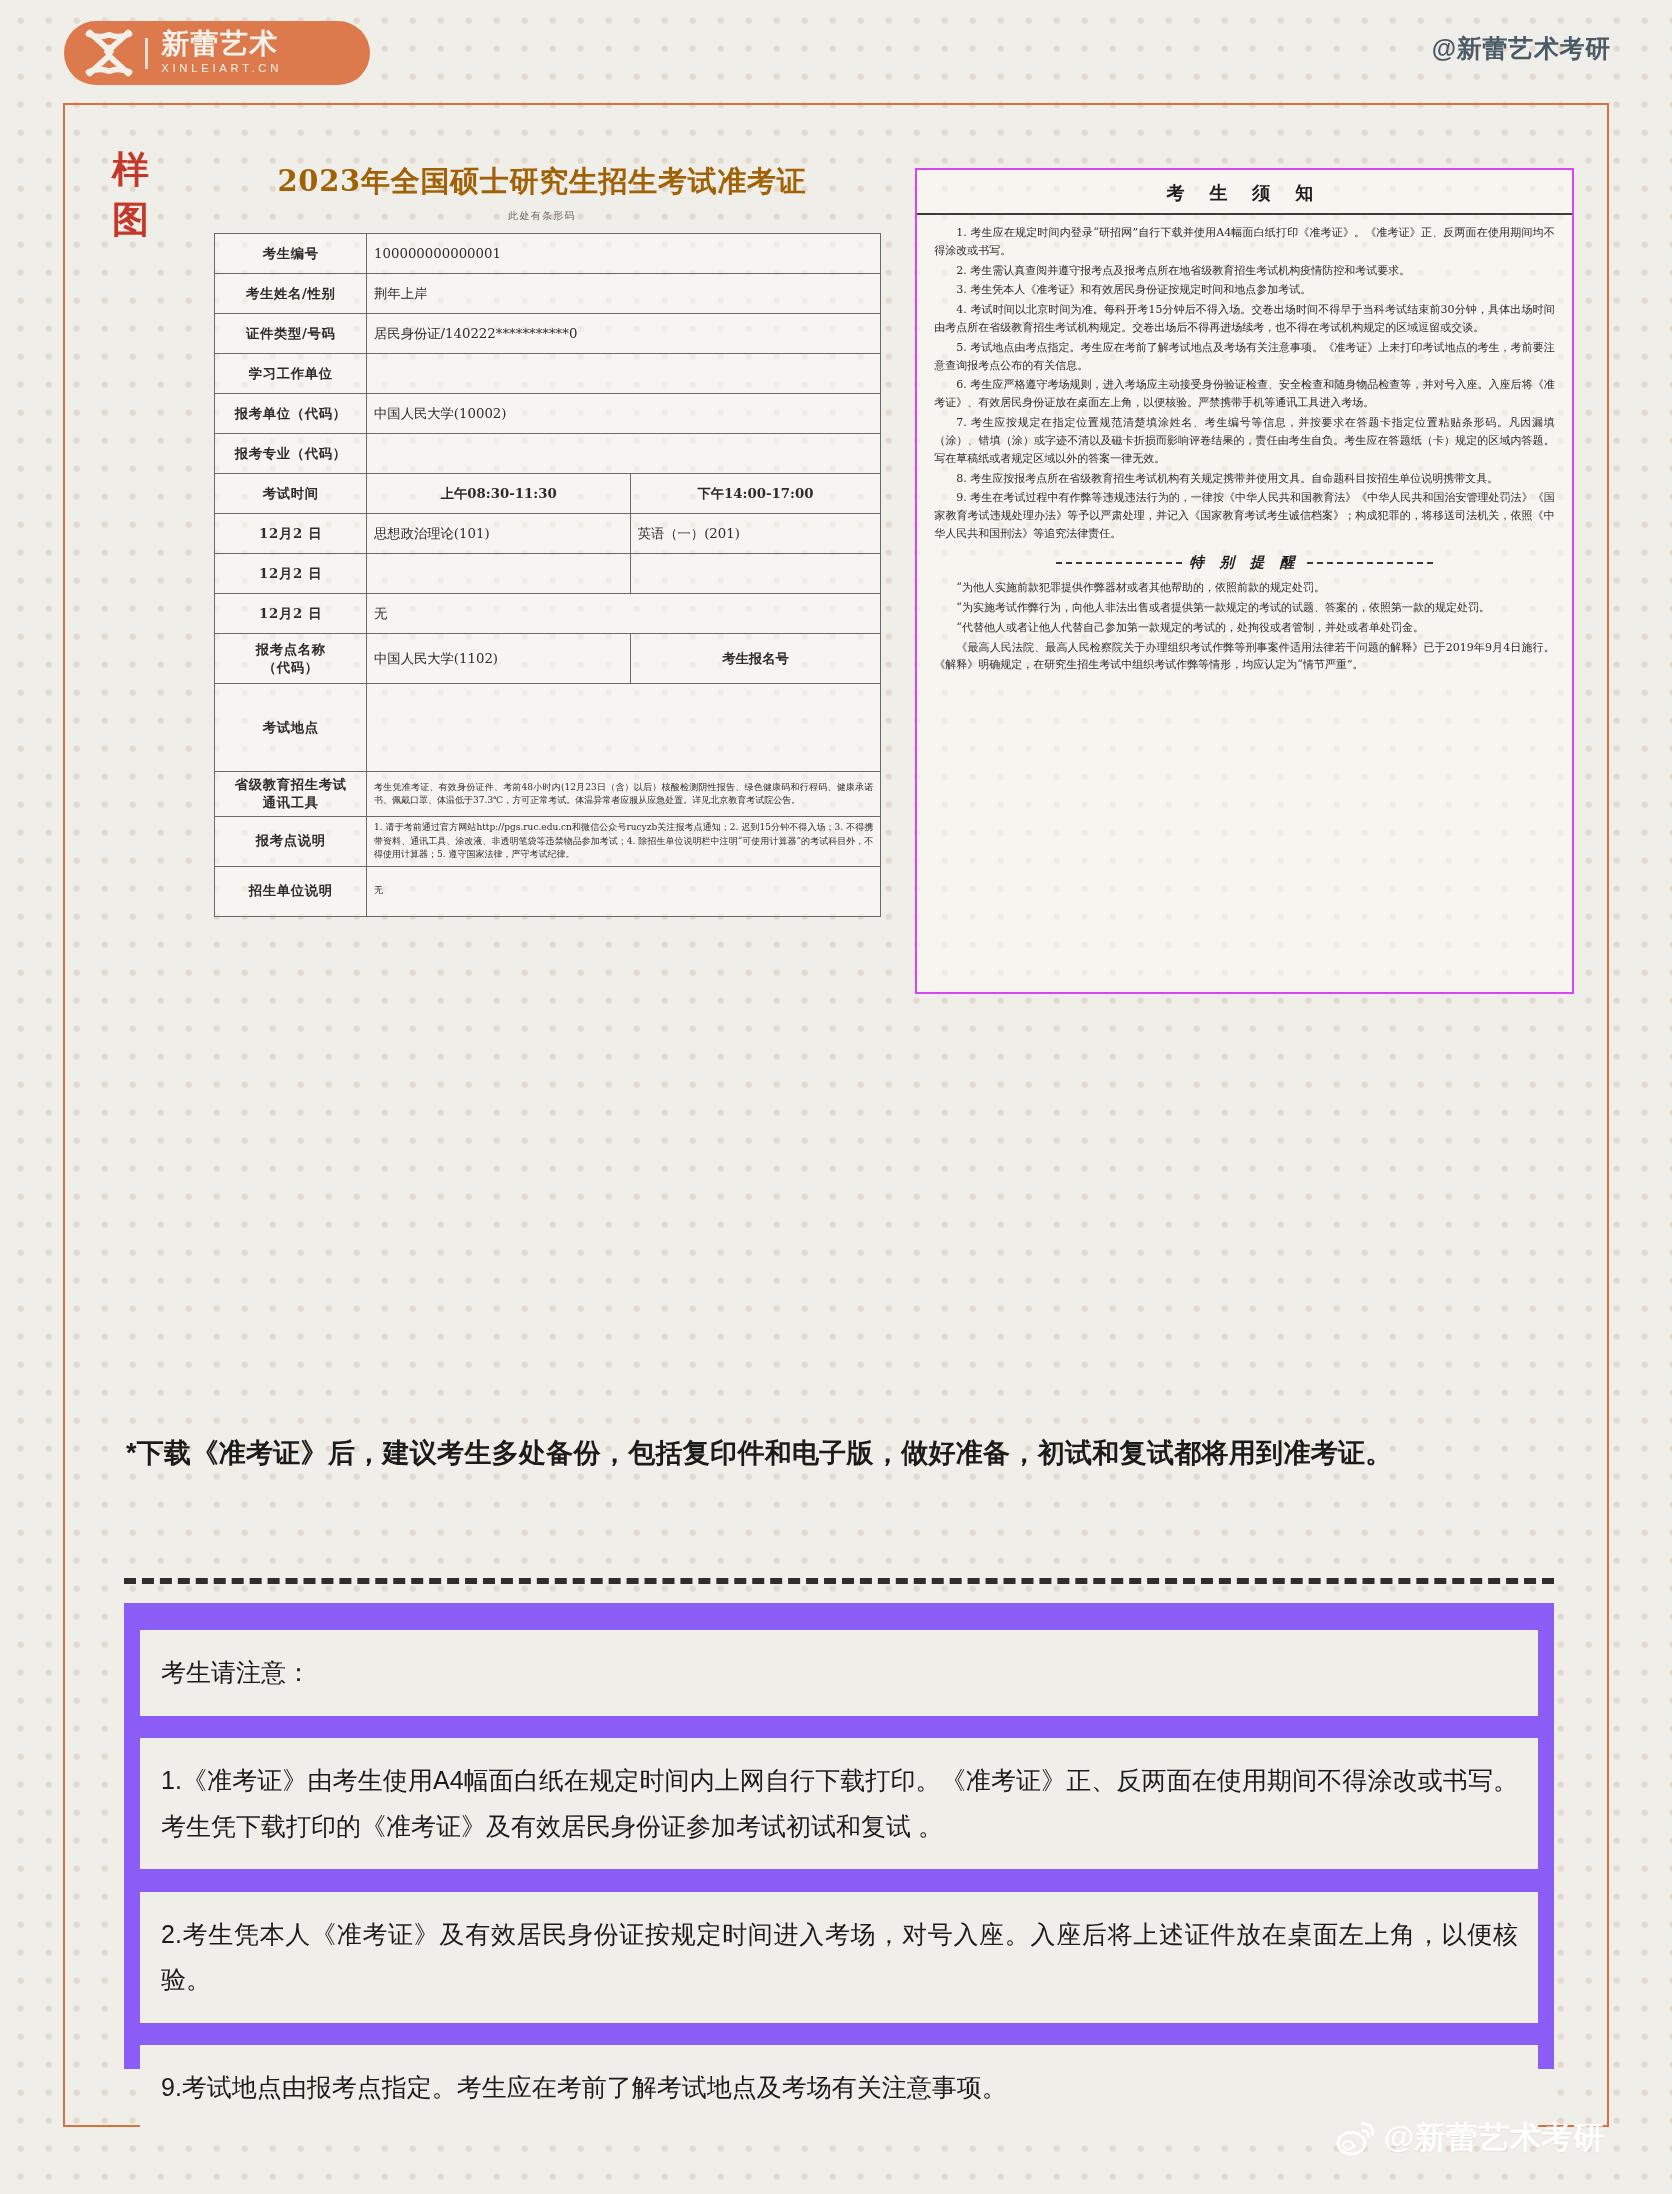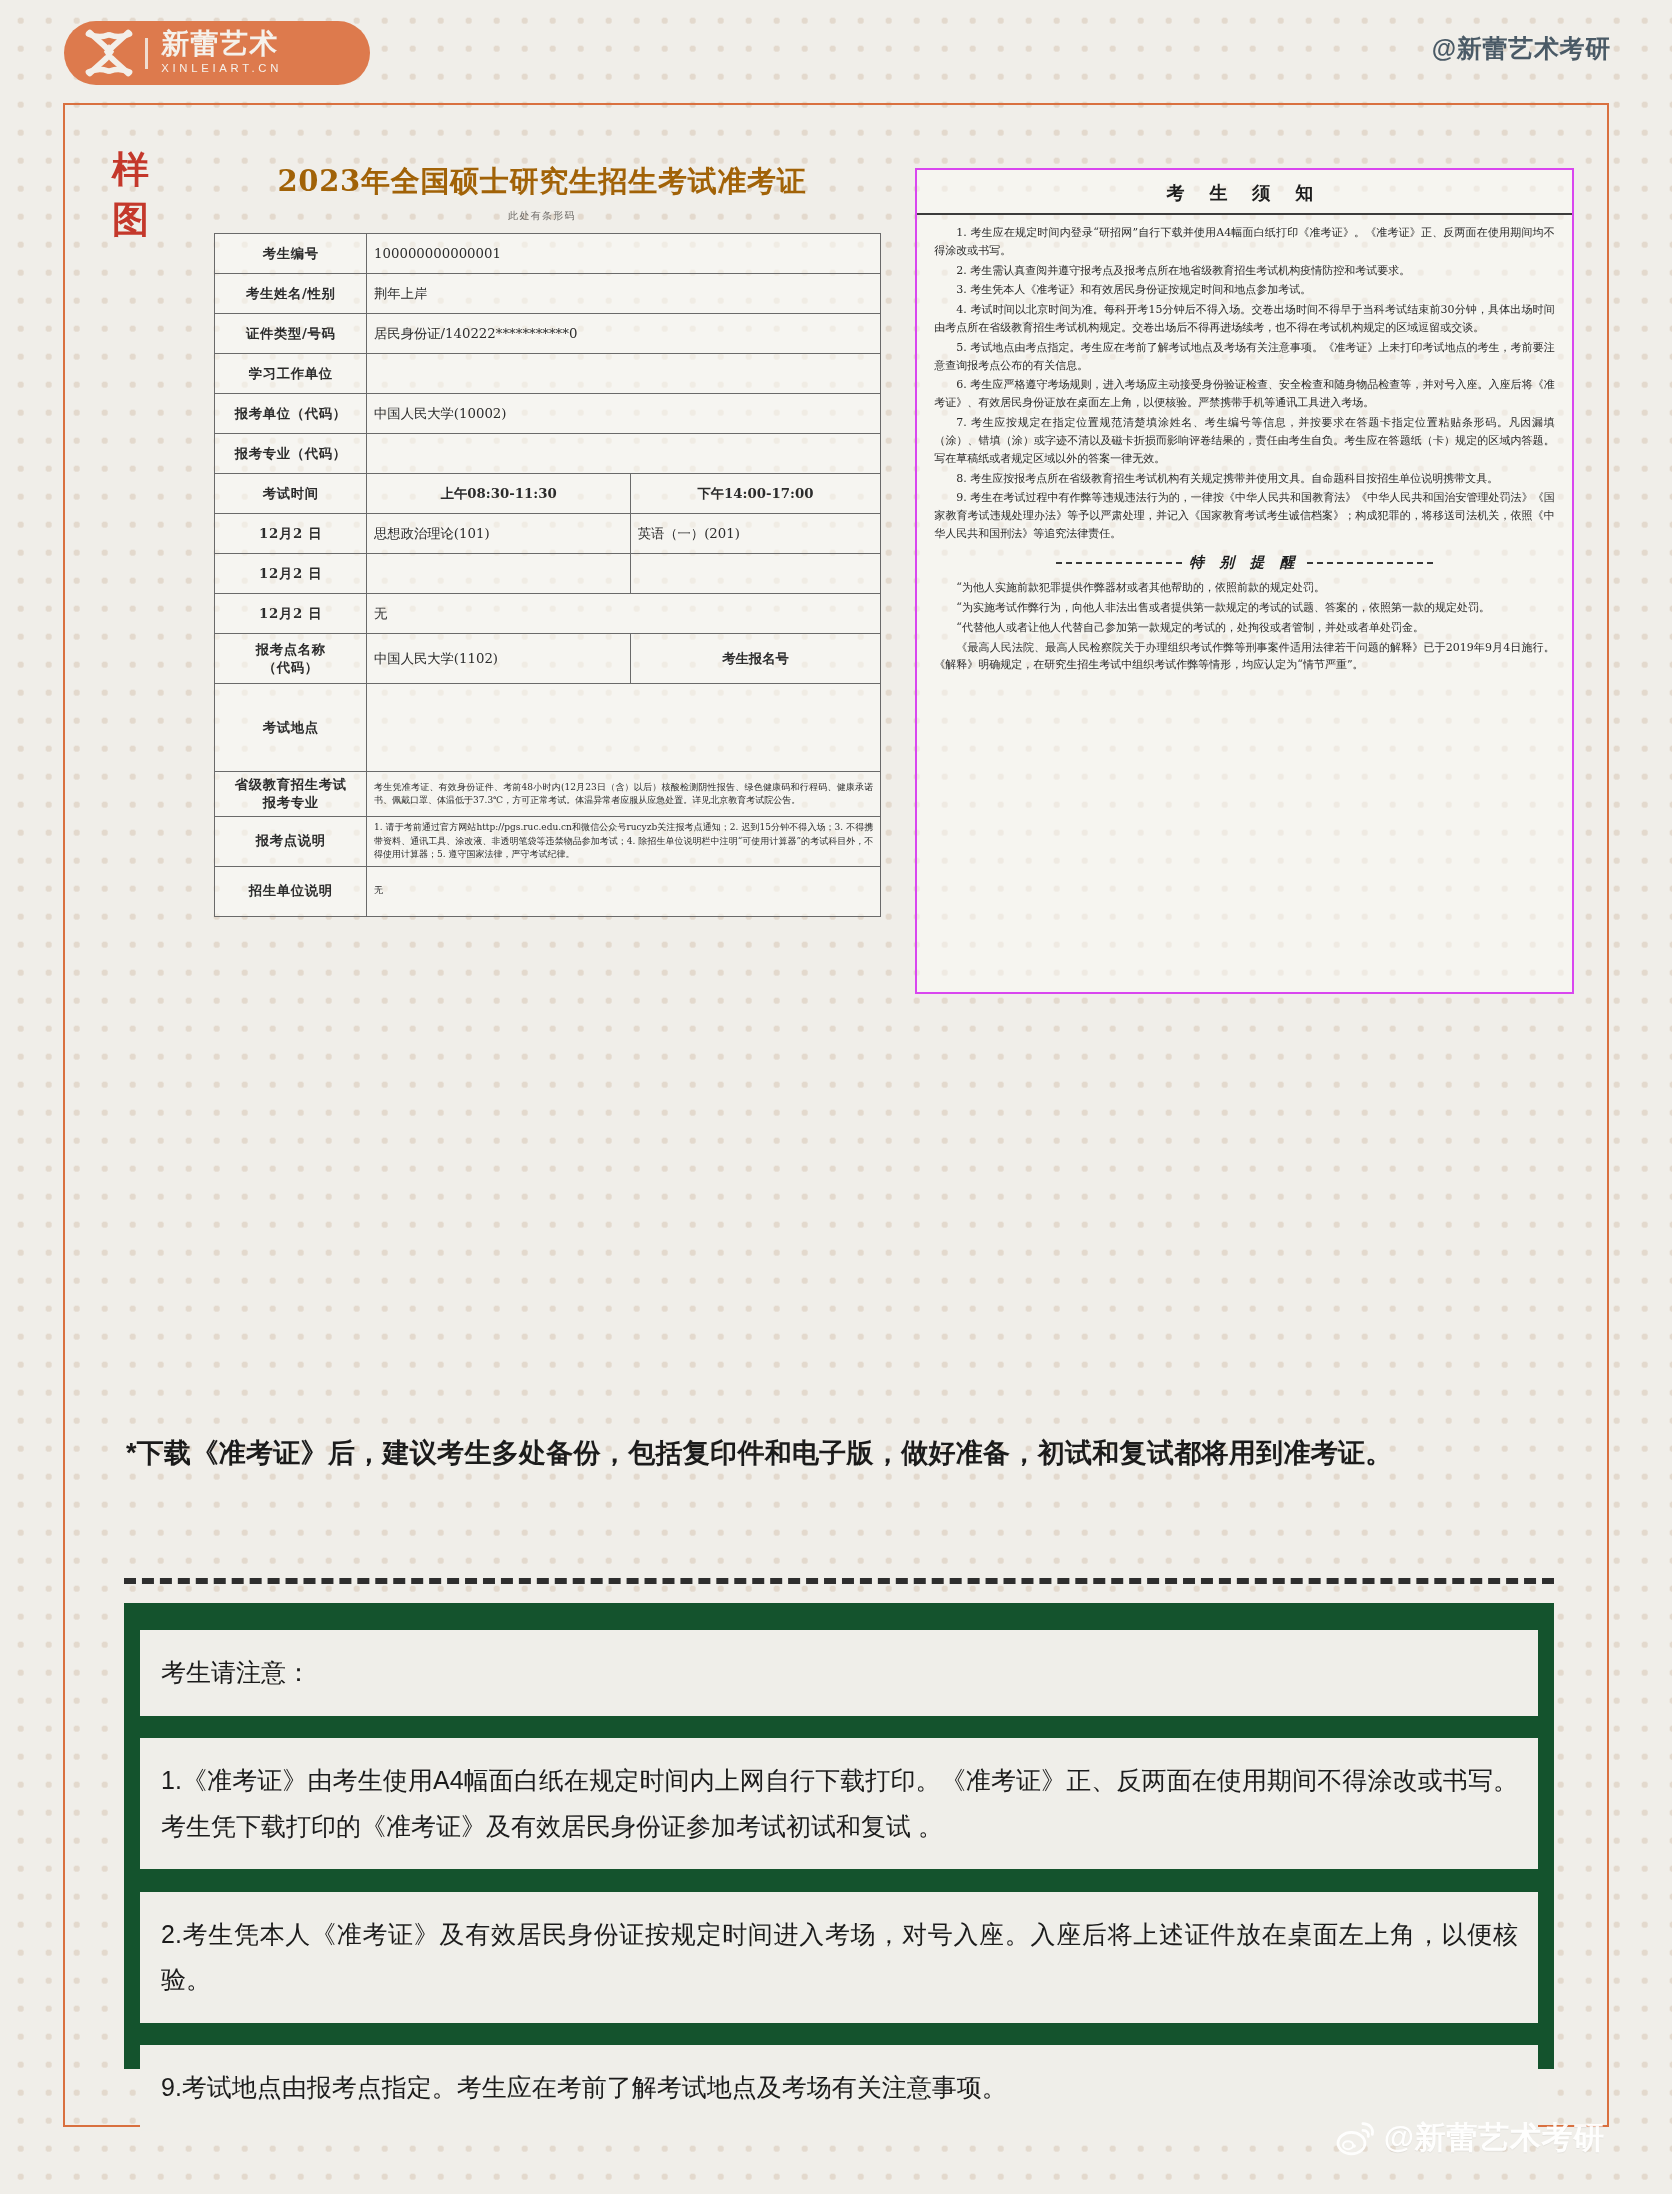--- a/index.html
+++ b/index.html
@@ -103,21 +103,21 @@
 
   
   .sep{
     position:absolute;left:59px;top:1473px;width:1430px;height:0;
     border-top:6px dashed #2e2e2e;
   }
 
   
   .notes{
     position:absolute;left:59px;top:1498px;width:1430px;height:466px;
-    background:#14532d;
+    background:#8b5cf6;
   }
   .note-card{
     background:#efeee9;margin:0 16px 22.6px 16px;padding:20px 20px 20px 21px;
   }
   .note-card.first{margin-top:27px;}
   .note-card p{
     margin:0;font-size:25px;line-height:1.82;color:#1b1b1b;text-align:justify;
   }
   .note-head p{font-size:25px;}
 
@@ -224,21 +224,21 @@
         <td>中国人民大学(1102)</td>
         <td class="ctr">考生报名号</td>
       </tr>
       <tr class="h118">
         <td class="lab">考试地点</td>
         <td colspan="2"></td>
       </tr>
       <tr>
         <td class="lab">
           <span>省级教育招生考试</span><br>
-          <span>报考专业</span>
+          <span>通讯工具</span>
         </td>
         <td class="tiny" colspan="2">考生凭准考证、有效身份证件、考前48小时内(12月23日（含）以后）核酸检测阴性报告、绿色健康码和行程码、健康承诺书、佩戴口罩、体温低于37.3℃，方可正常考试。体温异常者应服从应急处置。详见北京教育考试院公告。</td>
       </tr>
       <tr>
         <td class="lab">报考点说明</td>
         <td class="tiny" colspan="2">1. 请于考前通过官方网站http://pgs.ruc.edu.cn和微信公众号rucyzb关注报考点通知；2. 迟到15分钟不得入场；3. 不得携带资料、通讯工具、涂改液、非透明笔袋等违禁物品参加考试；4. 除招生单位说明栏中注明“可使用计算器”的考试科目外，不得使用计算器；5. 遵守国家法律，严守考试纪律。</td>
       </tr>
       <tr class="h62">
         <td class="lab">招生单位说明</td>
         <td class="tiny" colspan="2">无</td>

